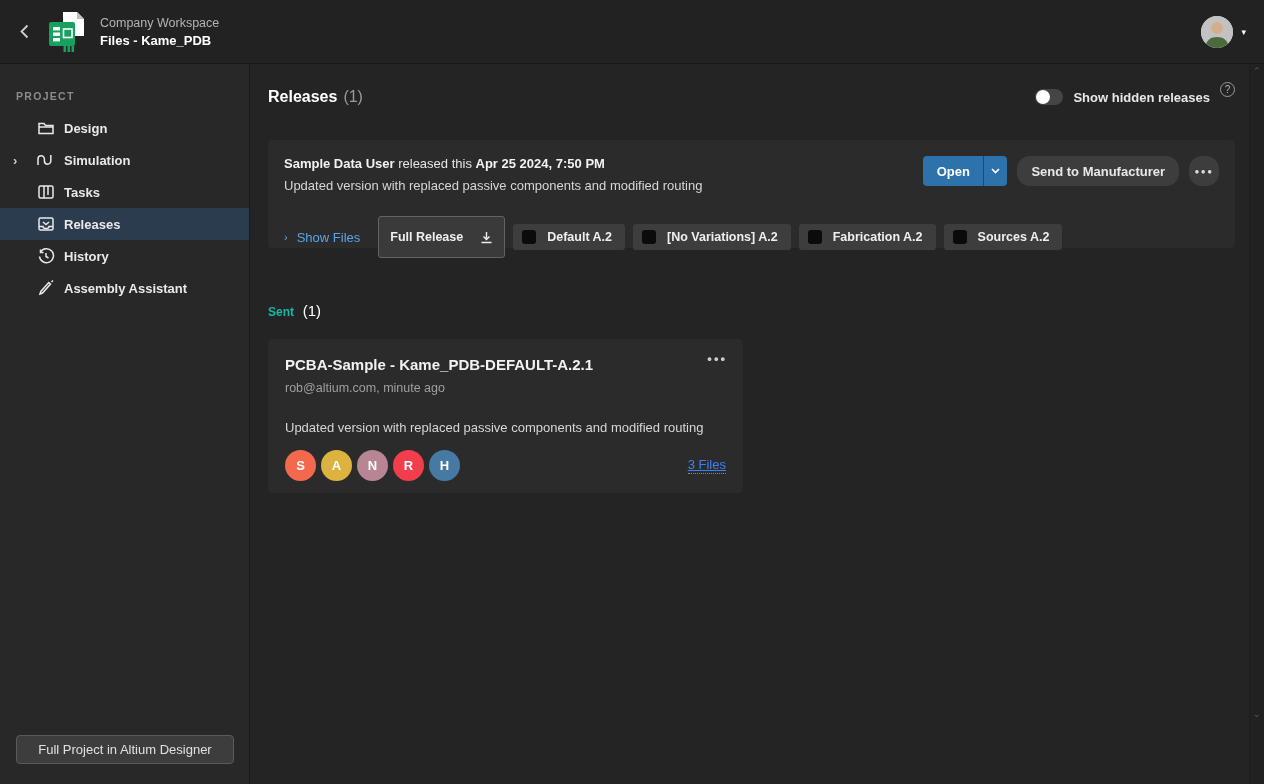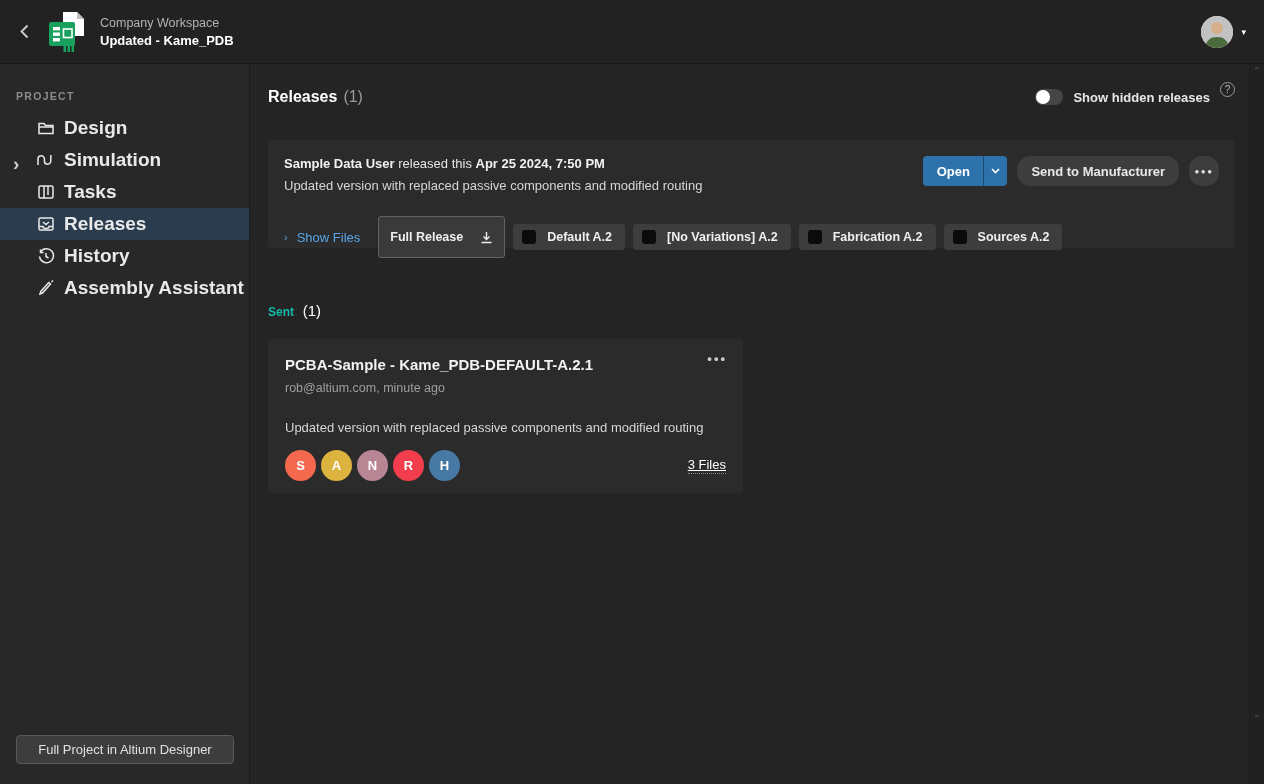--- a/index.html
+++ b/index.html
@@ -32,21 +32,21 @@
   }
   .main { flex:1; position:relative; padding:22px 29px 0 18px; background:#242424; }
 
   
   .proj-label {
     color:#8c8c8c; font-size:10.5px; letter-spacing:1.3px; font-weight:bold;
     padding:26px 0 10px 16px;
   }
   .nav-item {
     height:32px; display:flex; align-items:center; cursor:pointer;
-    padding-left:36px; position:relative; color:#e9e9e9; font-weight:bold; font-size:19px;
+    padding-left:36px; position:relative; color:#e9e9e9; font-weight:bold; font-size:13px;
   }
   .nav-item.selected { background:#2b3c4e; }
   .nav-item .expander { position:absolute; left:13px; top:9px; color:#cfcfcf; }
   .nav-icon { width:19px; height:19px; margin-right:9px; flex-shrink:0; display:flex;
     align-items:center; justify-content:center; }
   .nav-icon svg { stroke:#e9e9e9; fill:none; stroke-width:1.5; }
   .open-proj-btn {
     position:absolute; left:16px; bottom:20px; width:218px; height:29px;
     background:#3d3d3d; border:1px solid #5a5a5a; border-radius:4px;
     color:#e0e0e0; font-size:13px; cursor:pointer; font-family:inherit;
@@ -103,21 +103,21 @@
     padding:17px; position:relative; }
   .sc-title { font-size:15px; font-weight:bold; color:#f2f2f2; margin-bottom:8px; }
   .sc-more { position:absolute; right:16px; top:12px; color:#cccccc; letter-spacing:2px;
     font-weight:bold; cursor:pointer; font-size:13px; }
   .sc-meta { color:#9f9f9f; font-size:12.5px; margin-bottom:25px; }
   .sc-desc { color:#d6d6d6; font-size:13px; margin-bottom:15px; }
   .sc-bottom { display:flex; align-items:center; }
   .avatars { display:flex; gap:5px; flex:1; }
   .av { width:31px; height:31px; border-radius:50%; color:#ffffff; font-weight:bold;
     font-size:13px; display:flex; align-items:center; justify-content:center; }
-  .files-link { color:#ffffff; text-decoration:underline; border-bottom:1px dotted #8a8a8a;
+  .files-link { color:#3b82f6; text-decoration:underline; border-bottom:1px dotted #8a8a8a;
     padding-bottom:1px; cursor:pointer;text-align:center; }
   .share-panel { width:475px; height:154px; background:#2b2b2b; border-radius:4px;
     display:flex; align-items:center; justify-content:center; }
   .share-empty { color:#c9c9c9; }
 
   
   .scroll-strip { position:absolute; top:0; right:0; width:15px; height:720px;
     background:#212121; border-left:1px solid #1d1d1d; }
   .scroll-arrow { position:absolute; left:3px; width:9px; height:9px; color:#5d5d5d;
     font-size:9px; cursor:pointer; line-height:9px; }
@@ -142,21 +142,21 @@
       <rect x="7" y="23.5" width="7" height="3.4" fill="#ffffff"></rect>
       <rect x="7" y="29" width="7" height="3.4" fill="#ffffff"></rect>
       <rect x="17.5" y="20" width="8.5" height="8.5" fill="none" stroke="#ffffff" stroke-width="1.6"></rect>
       <rect x="17.5" y="37" width="2.6" height="6" fill="#17a05e"></rect>
       <rect x="21.5" y="37" width="2.6" height="6" fill="#17a05e"></rect>
       <rect x="25.5" y="37" width="2.6" height="6" fill="#17a05e"></rect>
     </svg>
   </div>
   <div class="header-titles">
     <span class="ws-name">Company Workspace</span>
-    <span class="proj-name">Updated - Kame_PDB</span>
+    <span class="proj-name">Files - Kame_PDB</span>
   </div>
   <div class="header-spacer"></div>
   <div class="avatar-wrap">
     <div class="avatar">
       <svg width="32" height="32" viewBox="0 0 32 32">
         <rect width="32" height="32" fill="#c2c2c2"></rect>
         <circle cx="16" cy="12" r="6" fill="#d7ae8b"></circle>
         <path d="M4 32 c1-8 6-11 12-11 s11 3 12 11 z" fill="#4c6b3c"></path>
       </svg>
     </div>

